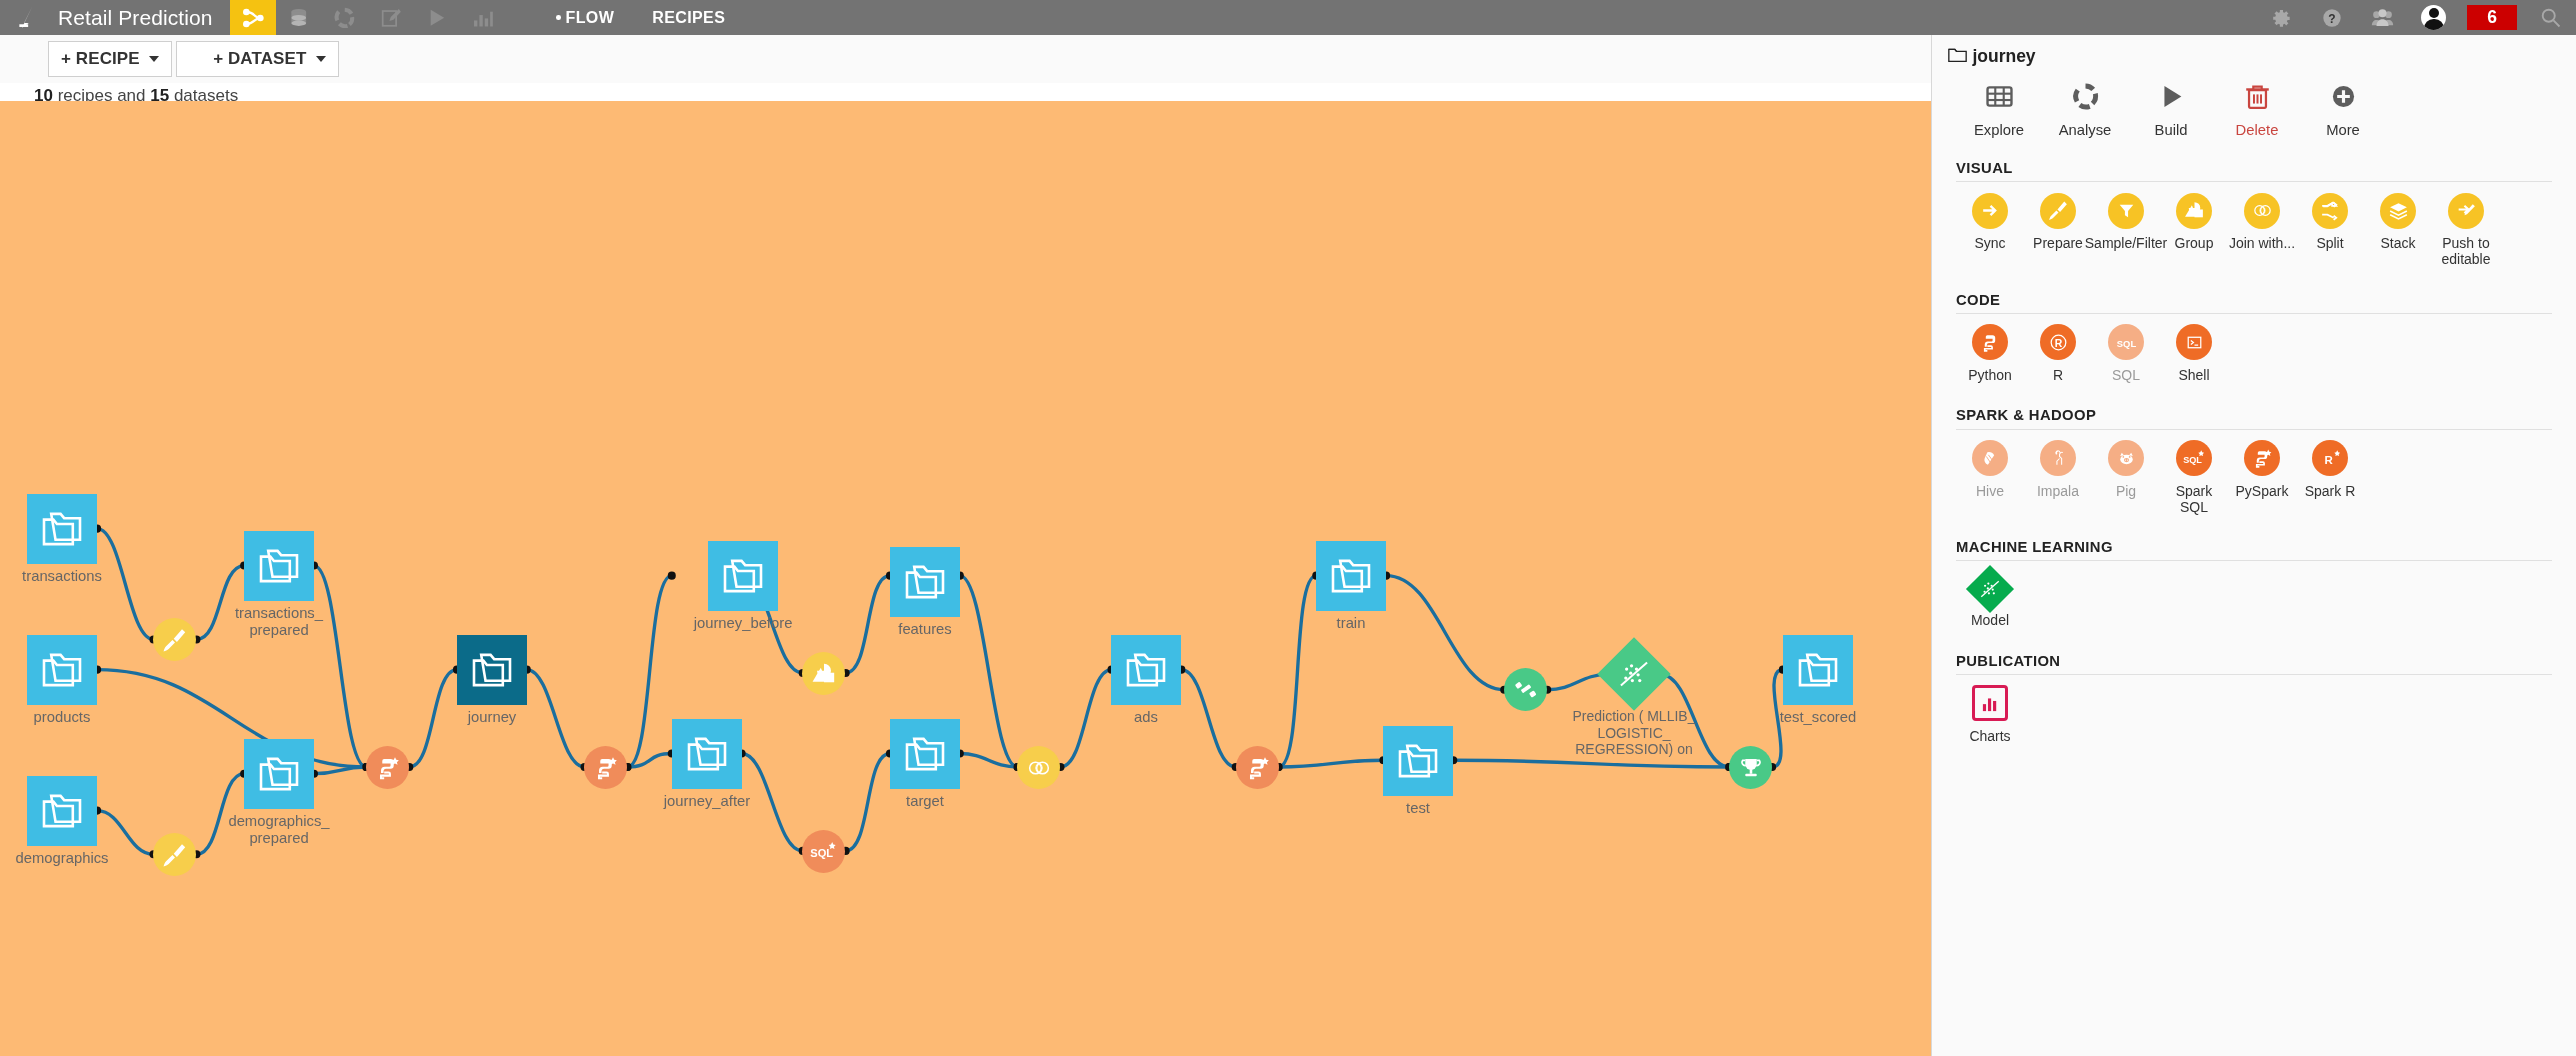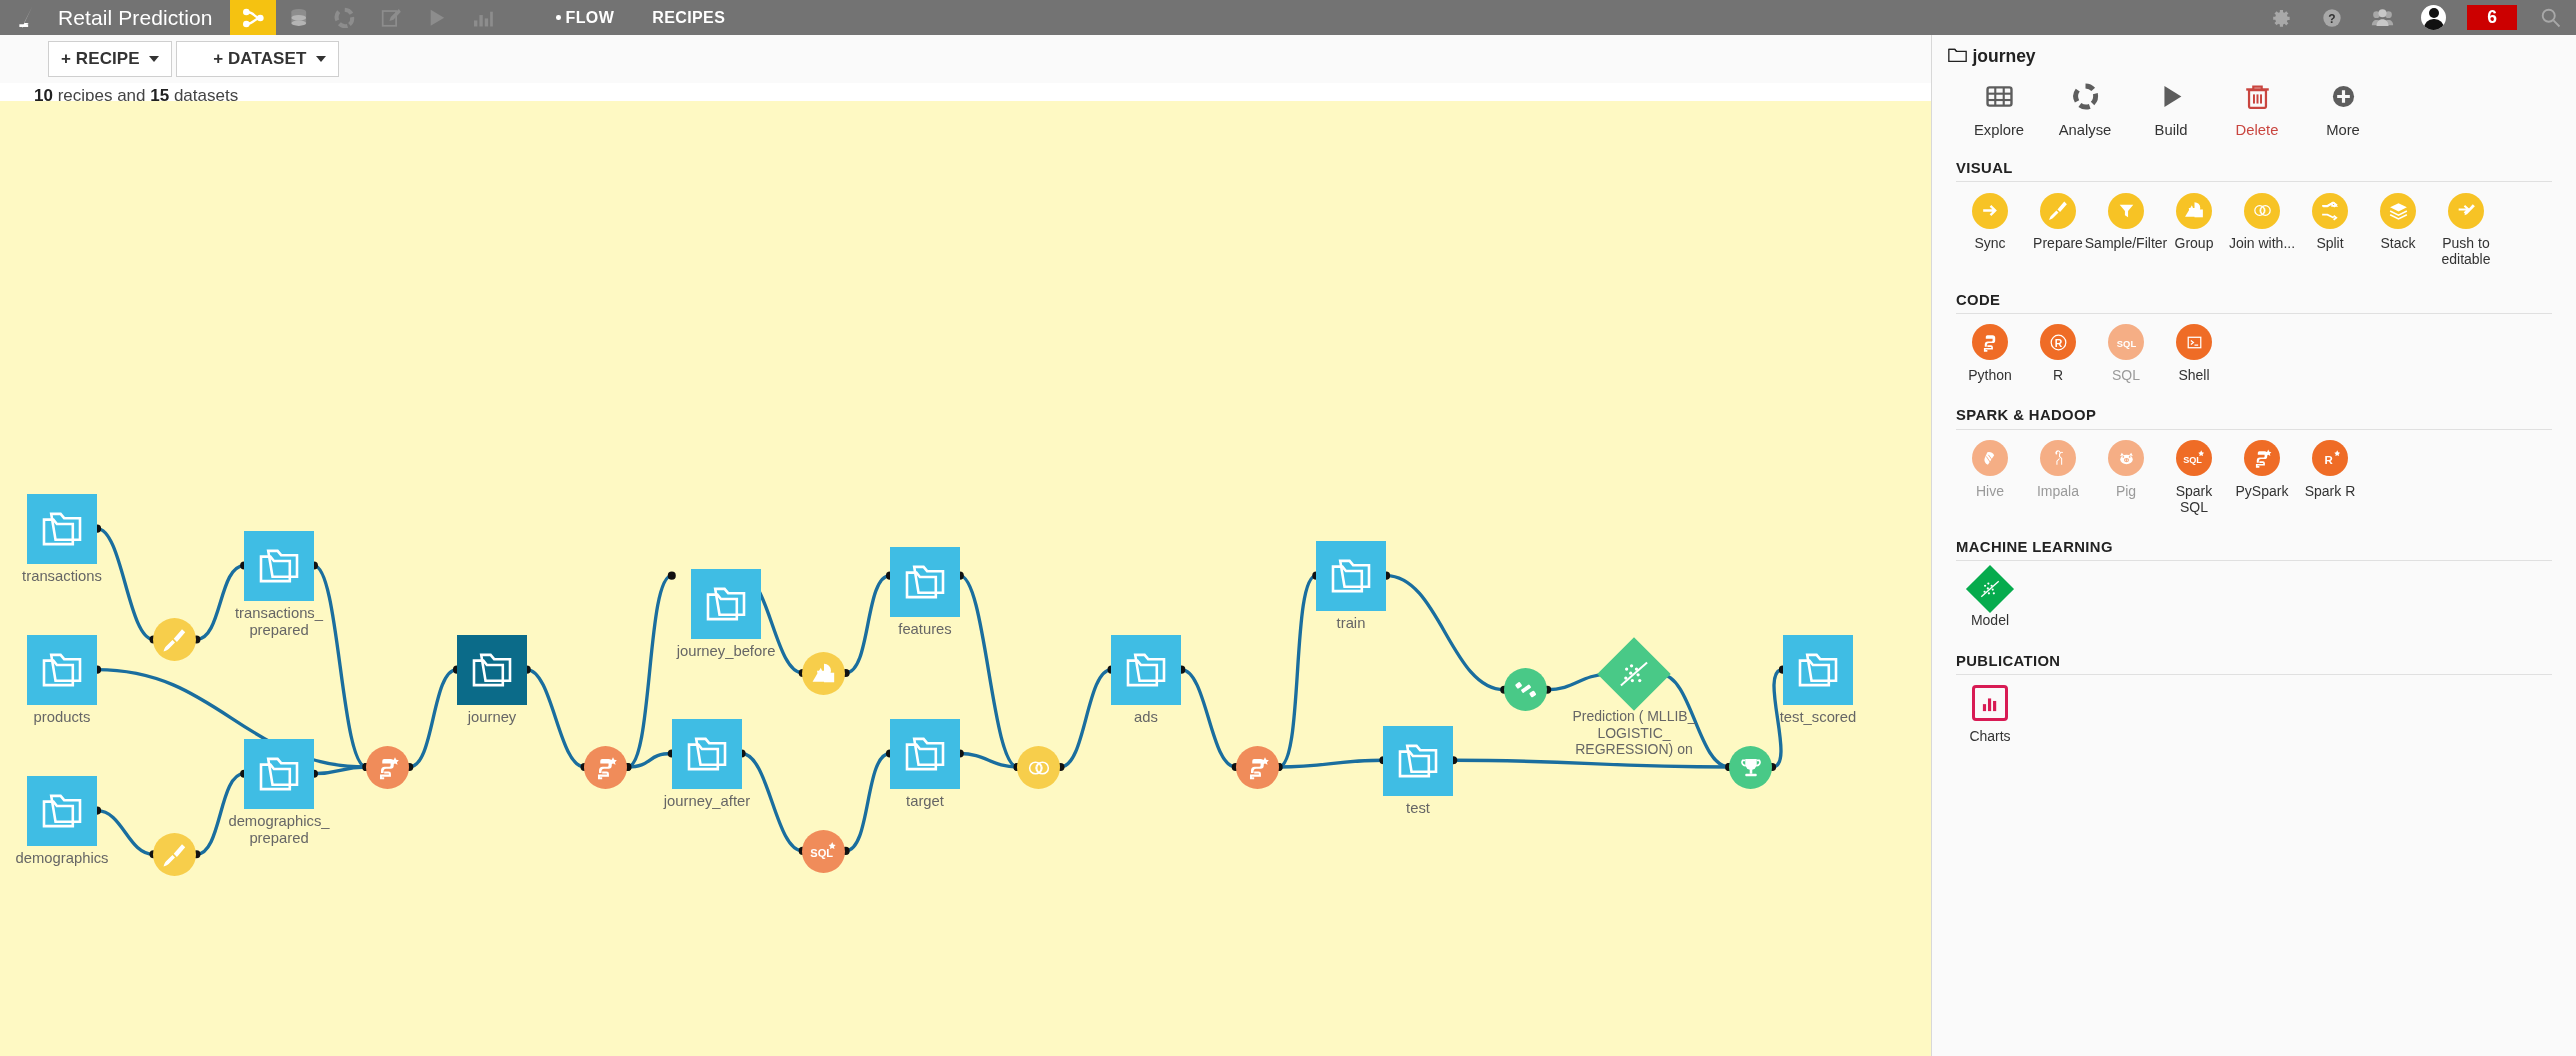--- a/index.html
+++ b/index.html
@@ -83,21 +83,21 @@
     border-top:6px solid #333; margin-left:9.4px;
   }
   #counts{
     position:absolute; left:34px; top:86px; font-size:17px; color:#444;
   }
   #counts b{ font-weight:bold; color:#222; }
 
   
   #canvas{
     position:absolute; left:0; top:101px; width:1931px; height:956px;
-    background:#fef9c3; overflow:hidden;
+    background:#fdba74; overflow:hidden;
   }
   #edges{ position:absolute; left:0; top:0; width:1931px; height:956px; }
 
   .node{ position:absolute; }
   .ds-box{
     width:70px;height:70px; background:#3fbde4;
     display:flex;align-items:center;justify-content:center;
   }
   .ds-box.selected{ background:#0b6b89; }
   .node-label{
@@ -440,21 +440,21 @@
       </div>
       <div class="node" style="left: 457px; top: 534px;">
         <div class="ds-box selected">
           <svg width="42" height="36" viewBox="0 0 58 50">
             <path d="M14 4 h13 l5 6 h22 v30 h-34 Z" fill="none" stroke="#ffffff" stroke-width="3.6"></path>
             <path d="M4 12 h13 l5 6 h22 v28 H4 Z" fill="none" stroke="#ffffff" stroke-width="3.6"></path>
           </svg>
         </div>
         <div class="node-label">journey</div>
       </div>
-      <div class="node" style="left: 691px; top: 440px; margin-top: 28px;">
+      <div class="node" style="left: 708px; top: 440px;">
         <div class="ds-box">
           <svg width="42" height="36" viewBox="0 0 58 50">
             <path d="M14 4 h13 l5 6 h22 v30 h-34 Z" fill="none" stroke="#ffffff" stroke-width="3.6"></path>
             <path d="M4 12 h13 l5 6 h22 v28 H4 Z" fill="none" stroke="#ffffff" stroke-width="3.6"></path>
           </svg>
         </div>
         <div class="node-label">journey_before</div>
       </div>
       <div class="node" style="left: 672px; top: 618px;">
         <div class="ds-box">

